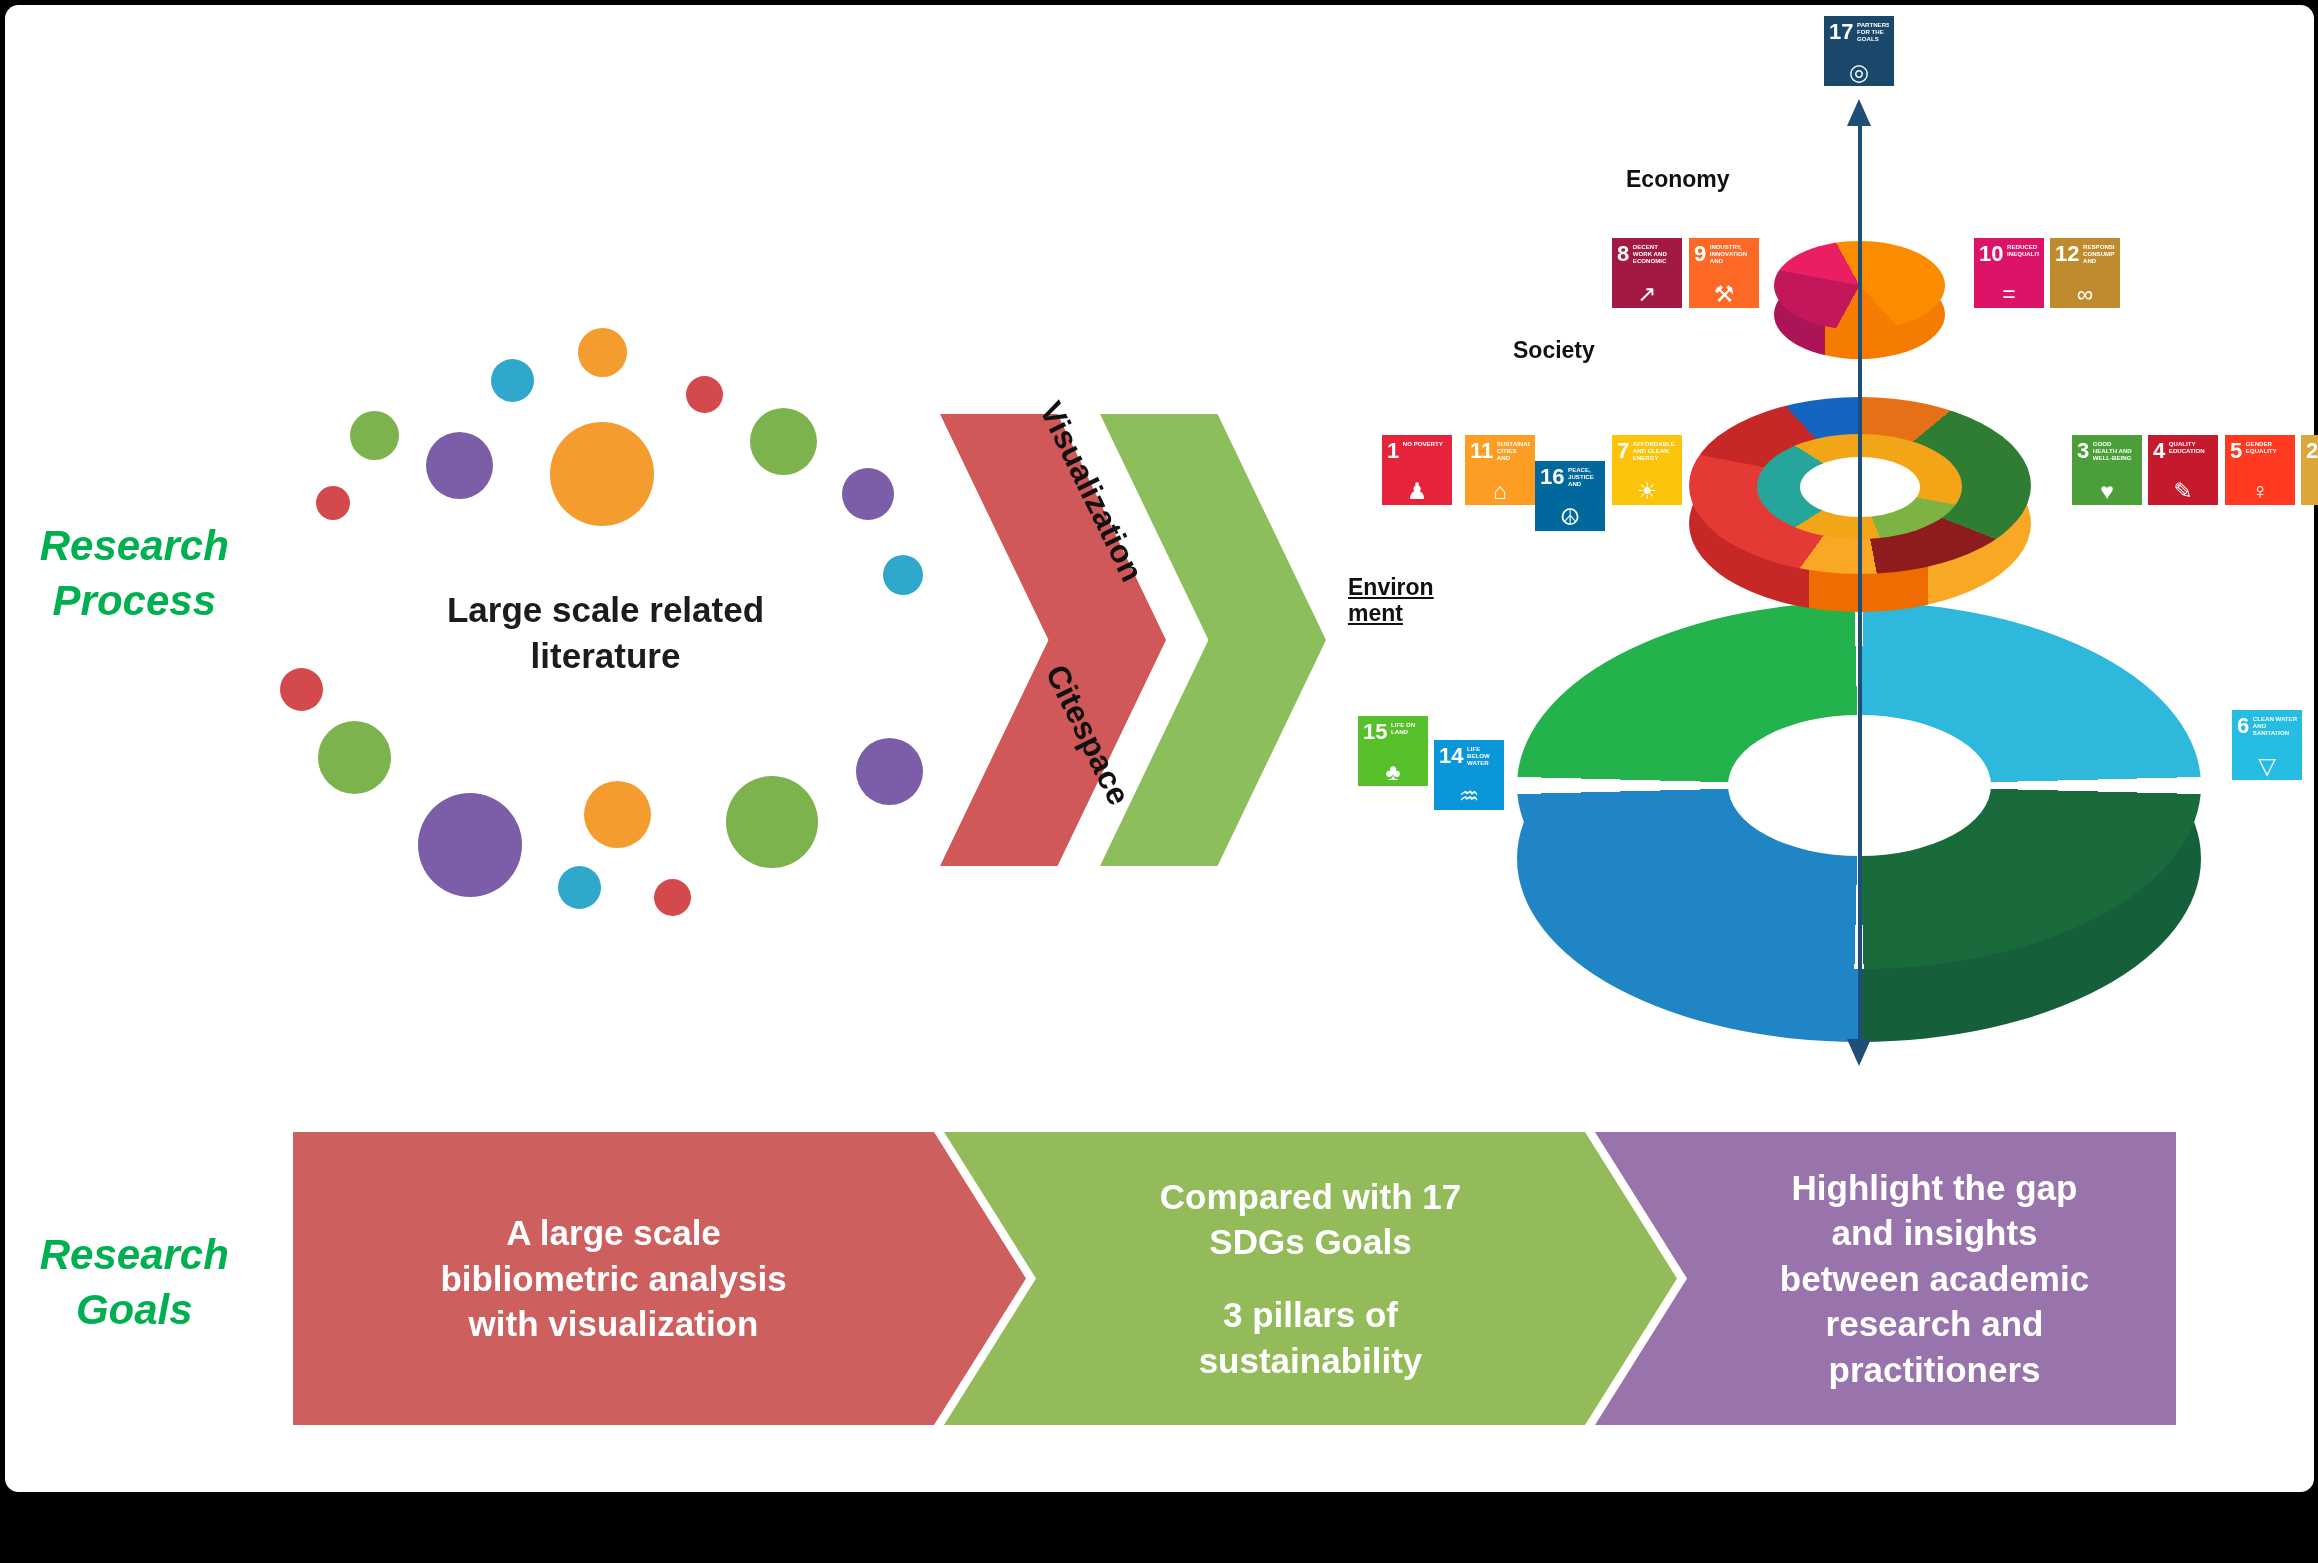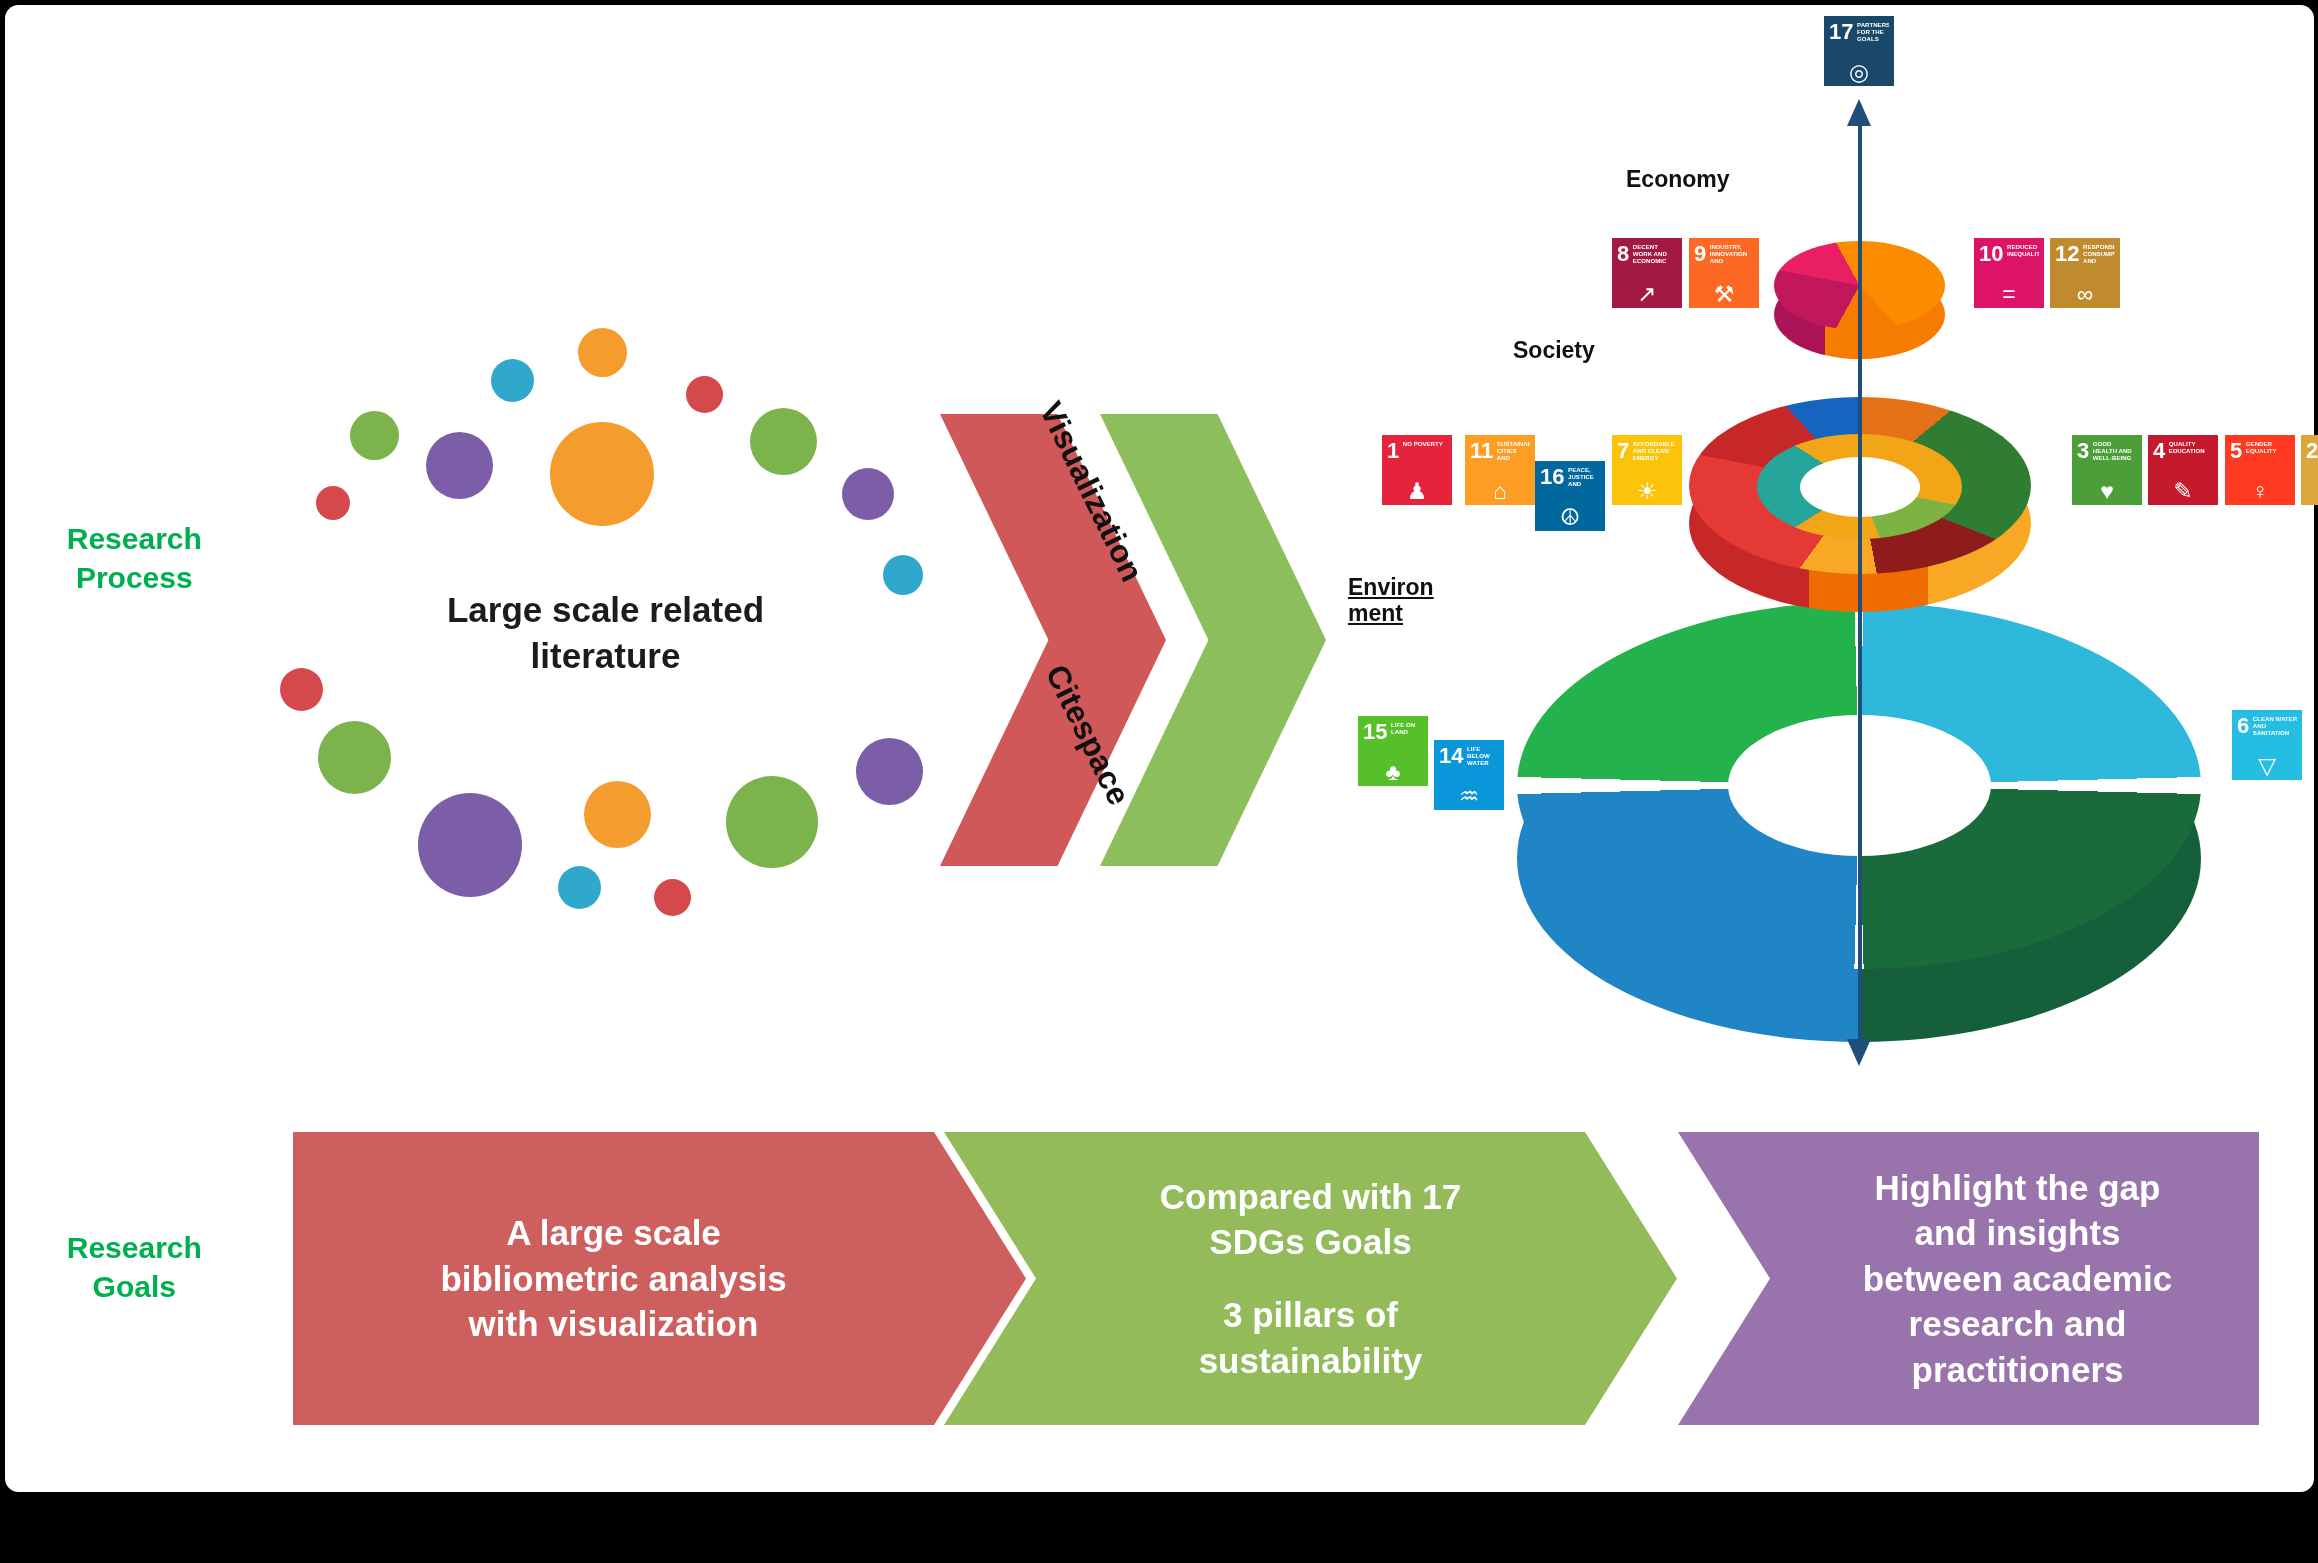--- a/index.html
+++ b/index.html
@@ -1,22 +1,22 @@
 <!DOCTYPE html>
 <html style="--green-label: #00b050; --arrow-red: #d05858; --arrow-green: #8cbf5c; --banner-red: #cd5f5f; --banner-green: #93bb59; --banner-purple: #9973ac; --navy: #1f4e79;font-size:9.8px"><head>
 <meta charset="utf-8">
 <style>
   html,body{margin:0;padding:0;background:#000;}
   body{font-family:"Liberation Sans","DejaVu Sans",sans-serif;}
   .page{position:relative;width:2319px;height:1563px;background:#000;overflow:hidden;}
   .sheet{position:absolute;left:4.9px;top:4.9px;width:2309px;height:1487px;background:#fff;border-radius:13.4px;}
 
   
-  .side-label{position:absolute;width:232px;text-align:center;font-size:30px;font-weight:bold;
-    color:var(--green-label);line-height:1.3;white-space:pre-line;}
+  .side-label{position:absolute;width:232px;text-align:center;font-size:42px;font-weight:bold;
+    color:var(--green-label);line-height:1.3;white-space:pre-line;font-style:italic;}
   .process-label{left:18.3px;top:519px;}
   .goals-label{left:18.3px;top:1228px;}
 
   
   .cluster{position:absolute;left:263px;top:318px;width:721px;height:648px;}
   .dot{position:absolute;border-radius:50%;}
   .cluster-caption{position:absolute;left:147px;top:269px;width:391px;text-align:center;
     font-size:35px;font-weight:bold;color:#1c1c1c;line-height:1.3;white-space:pre-line;}
 
   
@@ -68,21 +68,21 @@
   .sdg-label{display:block;font-size:6.1px;font-weight:bold;line-height:1.15;text-transform:uppercase;max-height:23px;overflow:hidden;}
   .sdg-icon{position:absolute;left:0;right:0;bottom:2.4px;text-align:center;font-size:23px;line-height:1;}
 
   
   .banner{position:absolute;top:1132px;height:293px;display:flex;flex-direction:column;
     justify-content:center;align-items:center;box-sizing:border-box;}
   .banner-red{left:293px;width:733px;background:var(--banner-red);padding-right:92px;
     clip-path:polygon(0 0,calc(100% - 92px) 0,100% 50%,calc(100% - 92px) 100%,0 100%);}
   .banner-green{left:944px;width:733px;background:var(--banner-green);padding-left:92px;padding-right:92px;
     clip-path:polygon(0 0,calc(100% - 92px) 0,100% 50%,calc(100% - 92px) 100%,0 100%,92px 50%);}
-  .banner-purple{left:1678px;width:581px;background:var(--banner-purple);padding-left:98px;
+  .banner-purple{left:1595px;width:581px;background:var(--banner-purple);padding-left:98px;
     clip-path:polygon(0 0,100% 0,100% 100%,0 100%,92px 50%);}
   .banner-text{color:#fff;font-weight:bold;font-size:35px;line-height:1.3;text-align:center;max-width:354px;}
   .banner-green .banner-text + .banner-text{margin-top:27.5px;}
 </style>
 </head>
 <body>
 
 <div class="page">
   <div class="sheet"></div>
 

